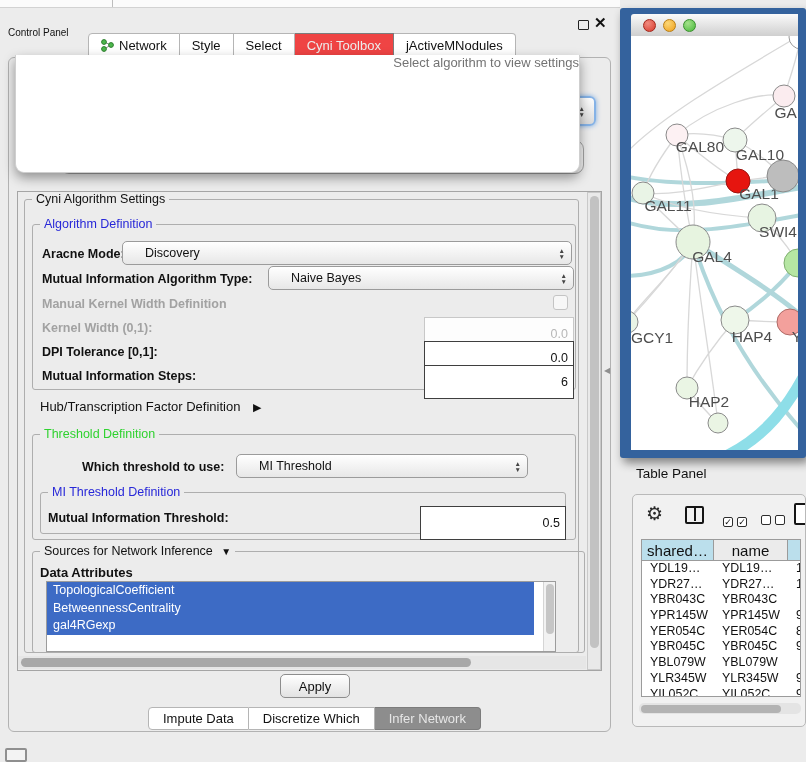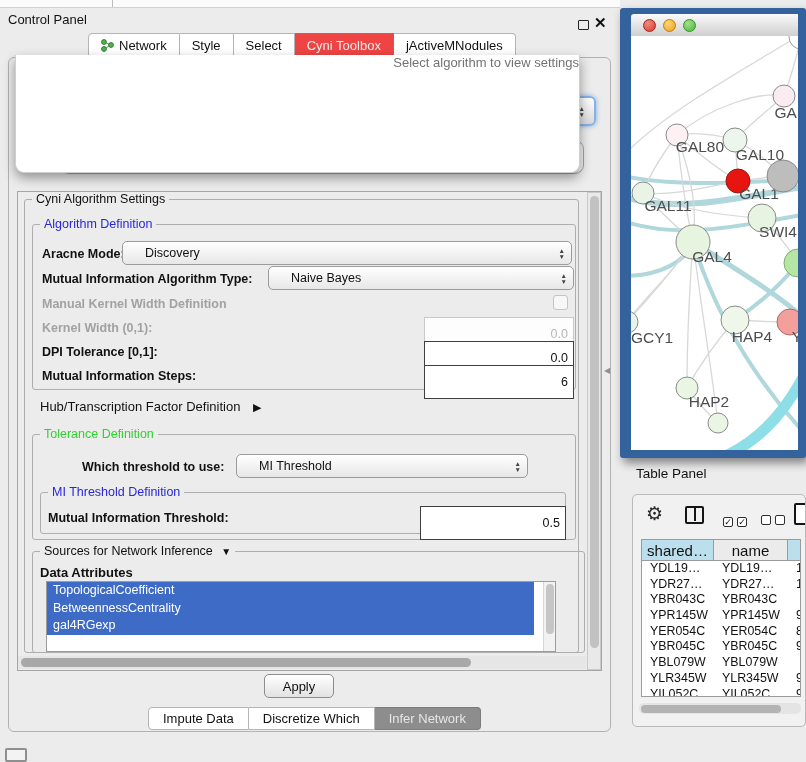--- a/index.html
+++ b/index.html
@@ -79,21 +79,21 @@
 </style>
 </head>
 <body>
 
 <div class="abs" style="left:0;top:0;width:620px;height:762px;background:#ececec">
 
   <div class="abs" style="left:0;top:0;width:620px;height:7px;background:#fbfbfb;border-bottom:1px solid #d2d2d2"></div>
   <div class="abs" style="left:112px;top:0;width:1px;height:7px;background:#bdbdbd"></div>
 
   <div class="abs" style="left:0;top:8px;width:620px;height:24px">
-    <span class="lbl" style="left:8px;top:4px;font-size:13px">Control Panel</span>
+    <span class="lbl" style="left:8px;top:19px;font-size:10px">Control Panel</span>
     <div class="abs" style="left:578px;top:12px;width:11px;height:10px;border:1.6px solid #222;border-radius:1px;box-sizing:border-box"></div>
     <div class="abs" style="left:594px;top:6px;font-size:15px;font-weight:bold;color:#111">✕</div>
   </div>
 
   <div class="abs" style="left:8px;top:57px;width:603px;height:675px;border:1px solid #b2b2b2;border-radius:6px;background:#ececec;box-sizing:border-box"></div>
 
   <div class="tabrow" style="left:88px;top:33px">
     <div class="tab first">
       <svg width="13" height="13" viewBox="0 0 13 13" style="margin-right:5px">
         <line x1="3" y1="3" x2="10" y2="6" stroke="#8a8a8a" stroke-width="1"></line>
@@ -159,21 +159,21 @@
   <div class="inp" style="left:424px;top:341px;width:150px;height:20px">0.0</div>
   <span class="lbl b" style="left:42px;top:369px">Mutual Information Steps:</span>
   <div class="inp" style="left:424px;top:365px;width:150px;height:20px">6</div>
 
   <span class="lbl" style="left:40px;top:399px;font-size:13px">
     <span>Hub/Transcription Factor Definition</span>
     <span style="margin-left:9px;font-size:11px;color:#111">▶</span>
   </span>
 
   <div class="grp" style="left:32px;top:434px;width:542px;height:104px">
-    <span class="gt green-t">Tolerance Definition</span>
+    <span class="gt green-t">Threshold Definition</span>
   </div>
   <span class="lbl b" style="left:82px;top:460px">Which threshold to use:</span>
   <div class="combo" style="left:236px;top:454px;width:292px;height:24px">
     <span>MI Threshold</span>
     <span class="stp">▲<br>▼</span>
   </div>
   <div class="grp" style="left:40px;top:492px;width:524px;height:40px">
     <span class="gt blue-t">MI Threshold Definition</span>
   </div>
   <span class="lbl b" style="left:48px;top:511px">Mutual Information Threshold:</span>
@@ -190,21 +190,21 @@
     <div id="src-items">
         <div class="src-item">TopologicalCoefficient</div>
         <div class="src-item">BetweennessCentrality</div>
         <div class="src-item">gal4RGexp</div>
       </div>
     <div class="sb-track" style="right:0;top:0;width:12px;height:69px;border:none;background:#f2f2f2;border-left:1px solid #d5d5d5">
       <div class="sb-thumb" style="left:1.5px;top:2px;width:8px;height:50px;background:#c6c6c6"></div>
     </div>
   </div>
 
-  <div class="btn" style="left:264px;top:674px;width:68px;height:22px">Apply</div>
+  <div class="btn" style="left:280px;top:674px;width:68px;height:22px">Apply</div>
 
   <div class="tabrow" style="left:148px;top:707px;height:23px">
     <div class="seg first">
         <span>Impute Data</span>
       </div>
     <div class="seg">
         <span>Discretize Which</span>
       </div>
     <div class="seg last sel">
         <span>Infer Network</span>

